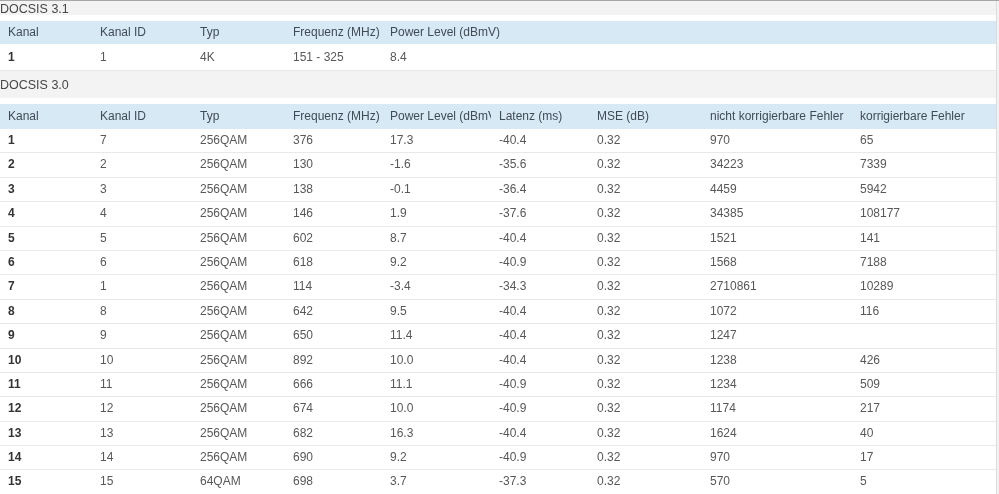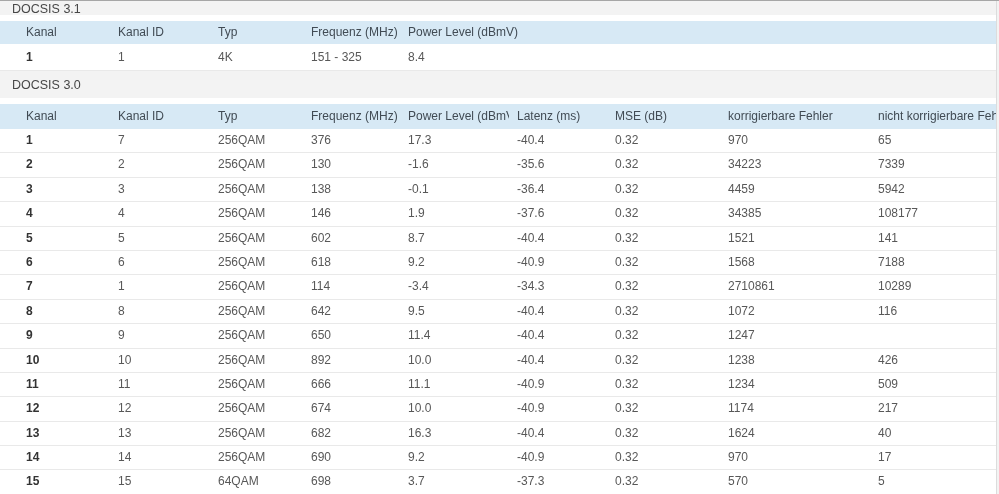--- a/index.html
+++ b/index.html
@@ -11,31 +11,30 @@
   }
   body { border-top: 1px solid #a6a6a6; }
   .page {
     width: 997px;
     border-right: 1px solid #dcdcdc;
     min-height: 493px;
   }
   .section-title {
     color: #474747;
     font-size: 12.5px;
-    padding-left: 12px;
+    padding-left: 0;
     background: #f3f3f3;
     overflow: hidden;
   }
   .title-1 { height: 14px; line-height: 16px; }
   .title-2 { height: 27px; line-height: 28px; }
   .table-card { background: #ffffff; padding-top: 6px; }
   .trow, .thead {
     display: grid;
     width: 100%;
-    padding-left: 18px;
   }
   .t31 { grid-template-columns: 92px 100px 93px 97px 1fr; }
   .t30 { grid-template-columns: 92px 100px 93px 97px 109px 98px 113px 150px 1fr; }
   .thead { background: #d7e9f5; }
   .thead-1 { height: 23px; line-height: 23px; }
   .thead-2 { height: 25px; line-height: 25px; }
   .thead .cell {
     color: #414b54;
     font-size: 12px;
     font-weight: 400;
@@ -89,22 +88,22 @@
 
   <div class="table-card">
     <div class="thead thead-2 t30">
       <div class="cell">Kanal</div>
       <div class="cell">Kanal ID</div>
       <div class="cell">Typ</div>
       <div class="cell">Frequenz (MHz)</div>
       <div class="cell">Power Level (dBmV)</div>
       <div class="cell">Latenz (ms)</div>
       <div class="cell">MSE (dB)</div>
+      <div class="cell">nicht korrigierbare Fehler</div>
       <div class="cell">korrigierbare Fehler</div>
-      <div class="cell">nicht korrigierbare Fehler</div>
     </div>
     <div>
 
         <div class="trow trow-30 t30">
           <div class="cell">1</div>
           <div class="cell">7</div>
           <div class="cell">256QAM</div>
           <div class="cell">376</div>
           <div class="cell">17.3</div>
           <div class="cell">-40.4</div>

